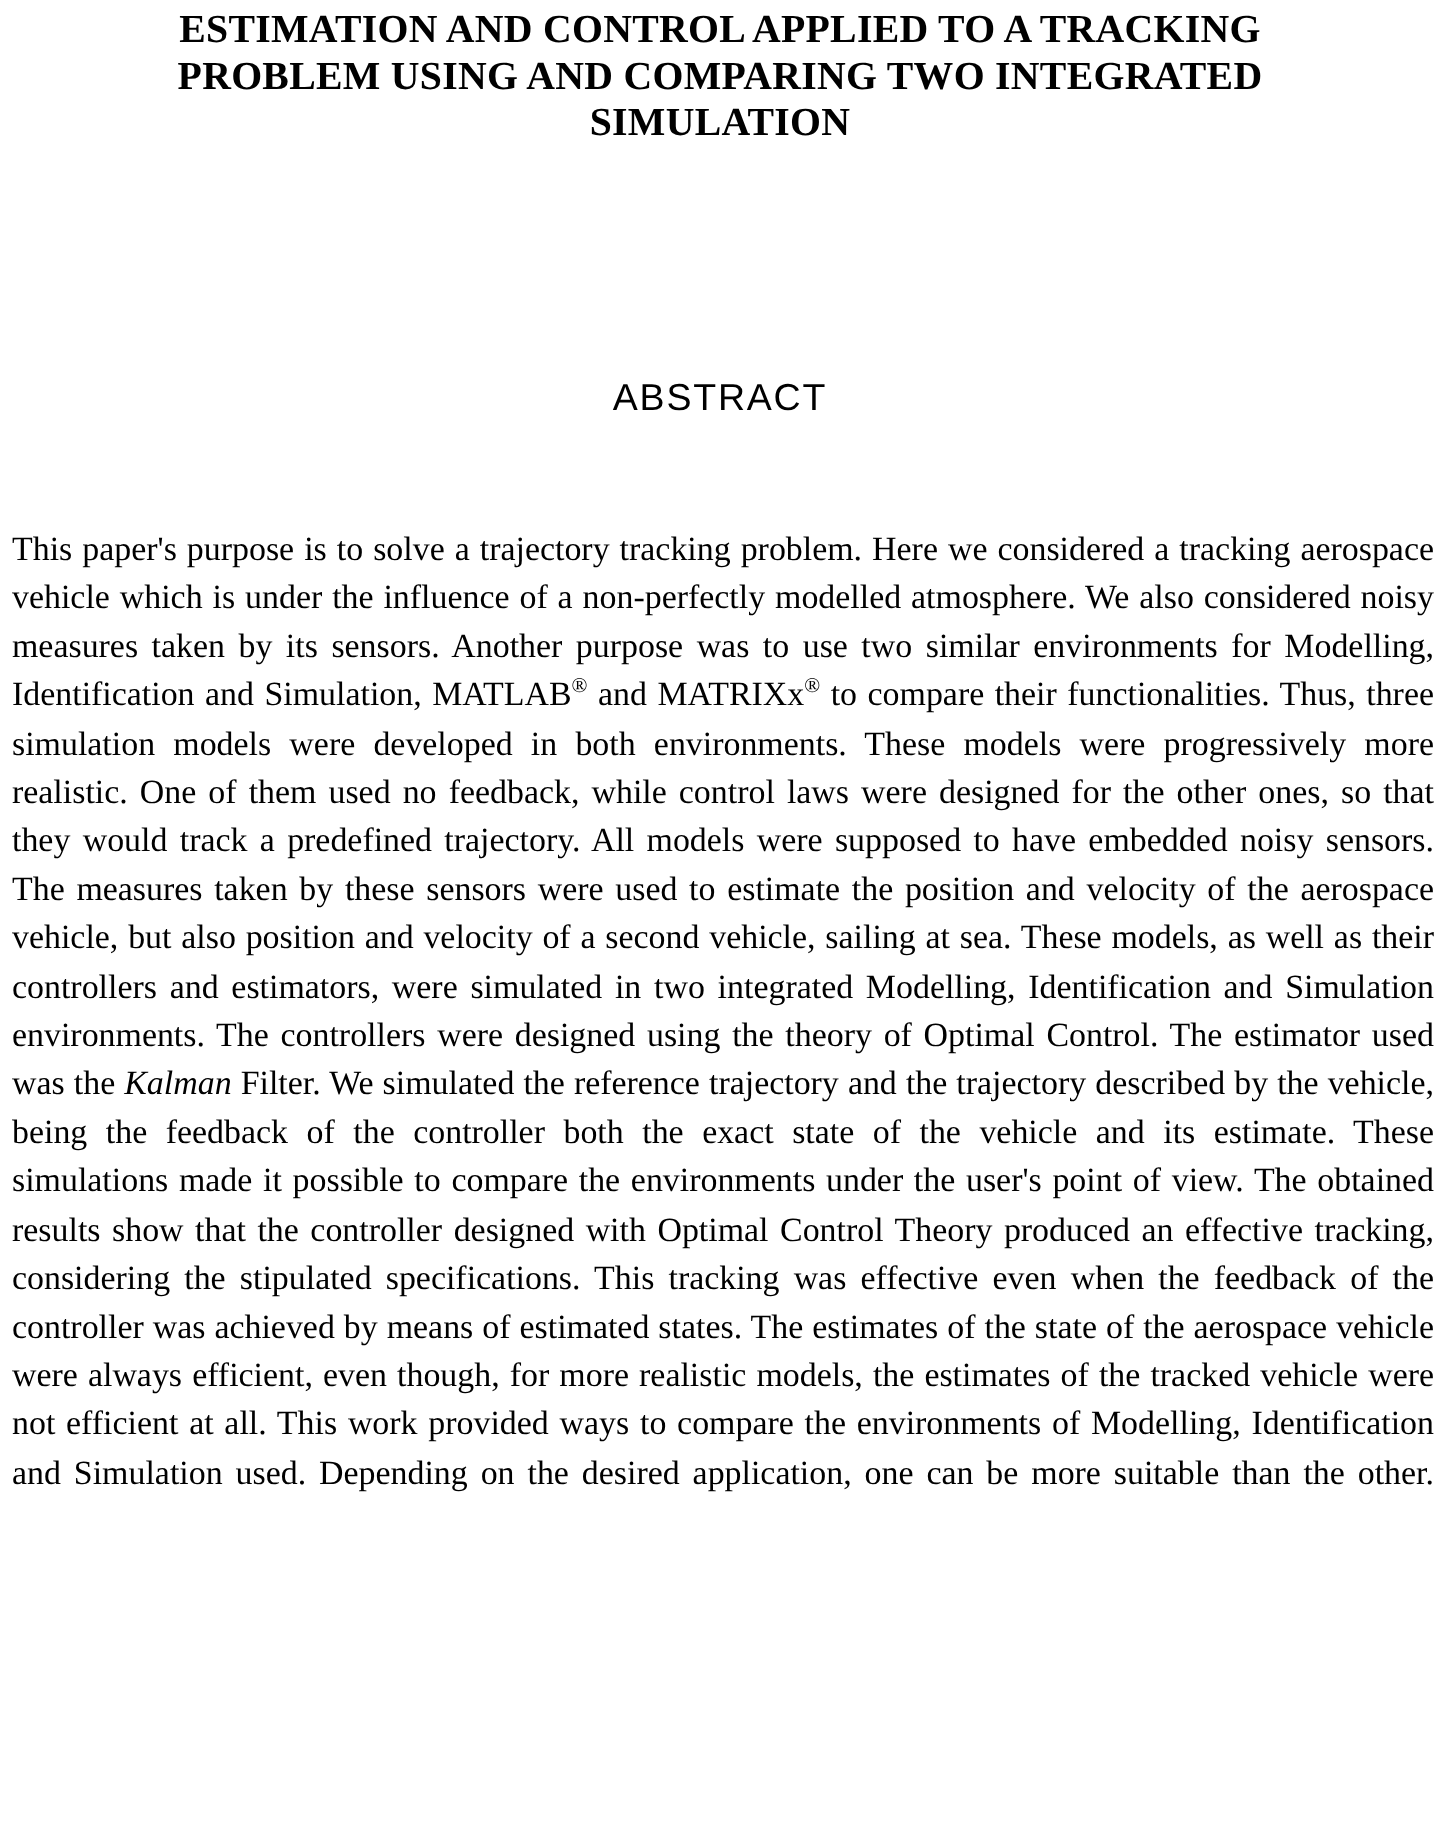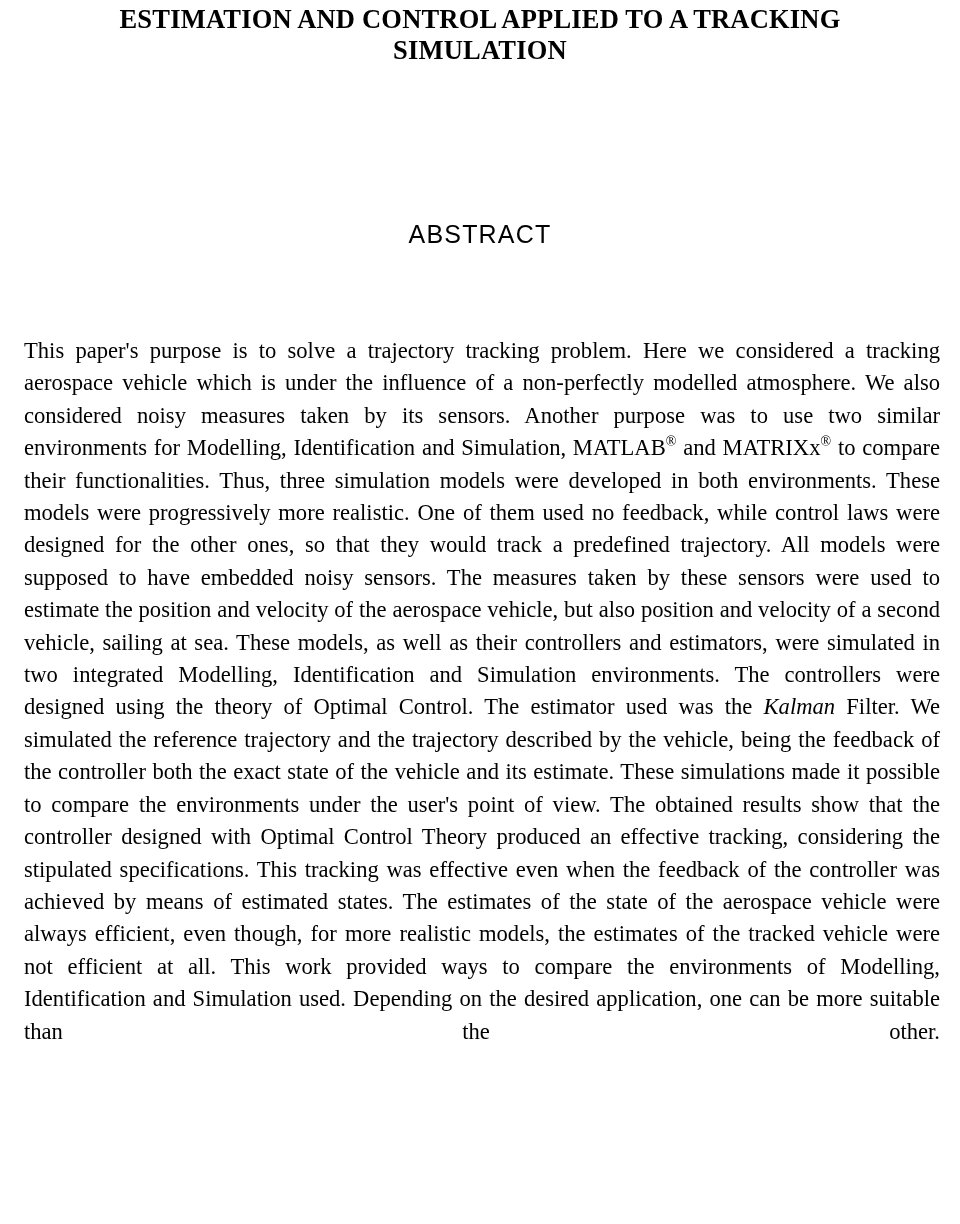--- a/index.html
+++ b/index.html
@@ -58,21 +58,21 @@
     padding: 0 4px 0 8px;
     font-family: "Liberation Serif", "DejaVu Serif", serif;
     font-size: 22.6px;
     line-height: 32.4px;
     text-align: justify;
     text-justify: inter-word;
     color: #000000;
     hyphens: none;
   }
   .abstract-body > p {
-    margin: 16px;
+    margin: 0;
     text-align: justify;
   }
   .abstract-body > p:last-child {
     text-align: justify;
   }
   .abstract-body > p:last-child::after {
     content: "";
     display: inline-block;
     width: 100%;
   }
@@ -85,20 +85,21 @@
     font-style: italic;
   }
 </style>
 </head>
 <body>
 
 <div class="page">
 
   <h1 class="doc-title">
     <span class="title-line">ESTIMATION AND CONTROL APPLIED TO A TRACKING</span>
+    <span class="title-line">PROBLEM USING AND COMPARING TWO INTEGRATED</span>
     <span class="title-line">SIMULATION</span>
   </h1>
 
   <div class="spacer-after-title"></div>
 
   <h2 class="section-heading">ABSTRACT</h2>
 
   <div class="spacer-after-heading"></div>
 
   <div class="abstract-body">

